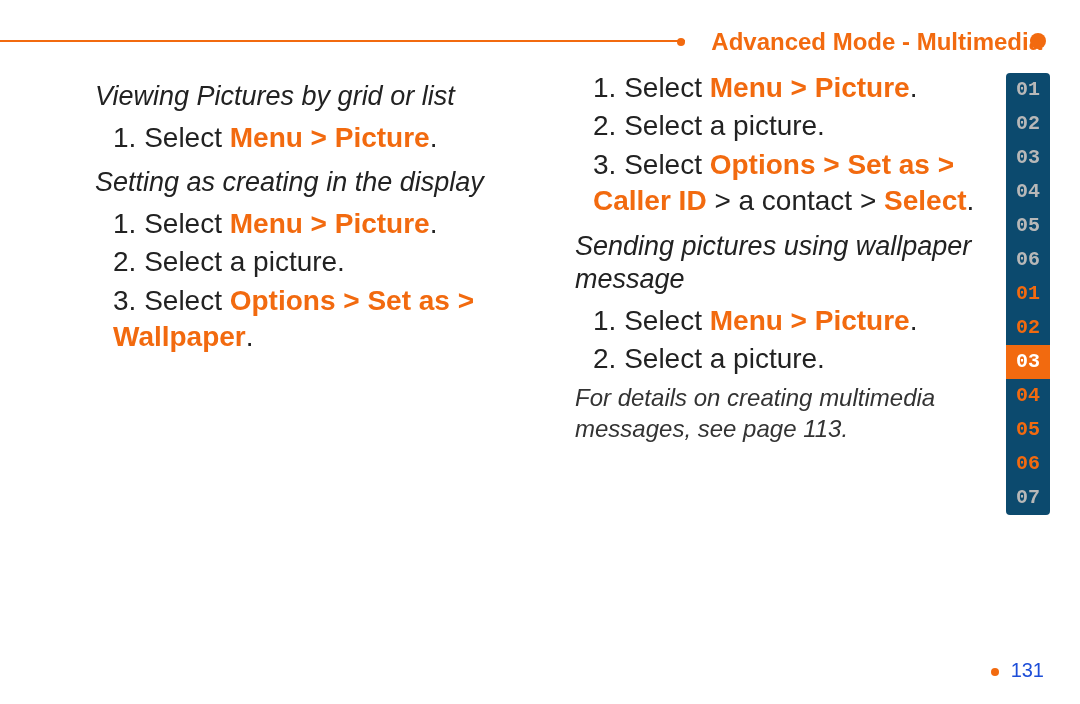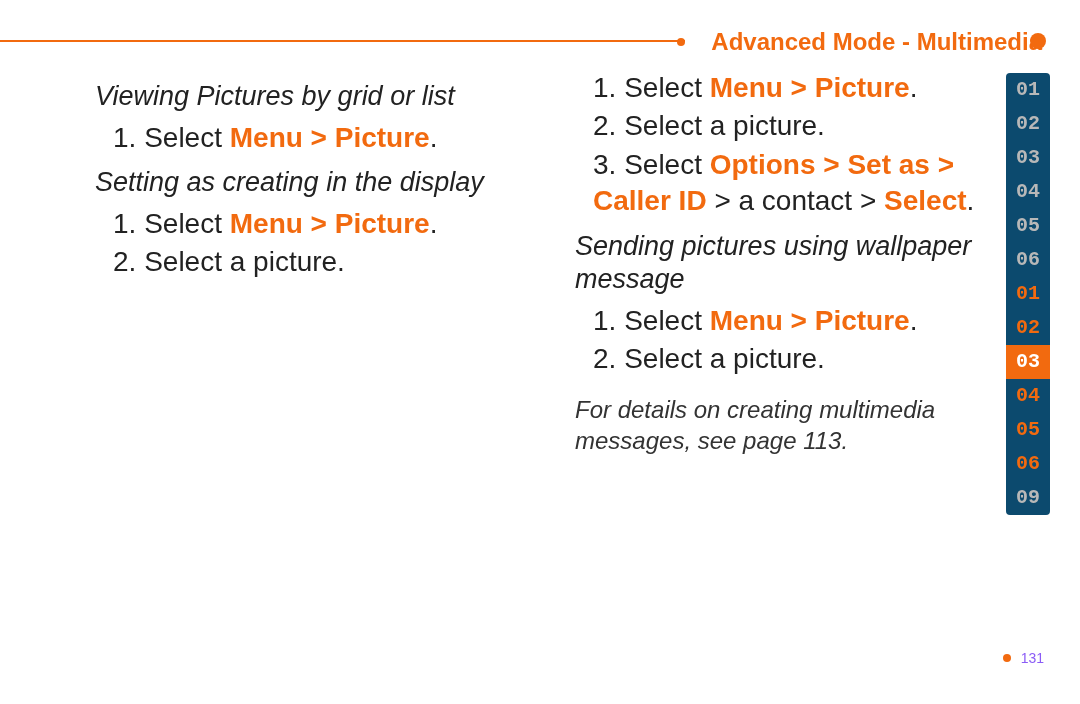--- a/index.html
+++ b/index.html
@@ -74,21 +74,21 @@
     line-height: 1.3;
   }
   ol.steps li { margin-bottom: 2px; }
   .num { display: inline; }
   .hl { color: #f26a0f; font-weight: 700; }
   .note {
     font-style: italic;
     font-size: 24px;
     color: #333;
     line-height: 1.3;
-    margin-top: 16px;
+    margin-top: 4px;
   }
   .side-index {
     position: absolute;
     right: 30px;
     top: 73px;
     width: 44px;
     background: #0c4a6e;
     border-radius: 4px;
     overflow: hidden;
     z-index: 2;
@@ -100,23 +100,23 @@
     font-size: 20px;
     font-weight: 700;
     font-family: "Courier New", monospace;
   }
   .idx.grey { color: #b8b8b8; }
   .idx.orange { color: #f26a0f; }
   .idx.active { background: #f26a0f; color: #fff; }
   .page-num {
     position: absolute;
     right: 36px;
-    bottom: 38px;
-    font-size: 14px;
-    color: #8b5cf6;
+    bottom: 22px;
+    font-size: 20px;
+    color: #1d4ed8;
   }
   .page-num::before {
     content: "";
     display: inline-block;
     width: 8px; height: 8px; border-radius: 50%;
     background: #f26a0f;
     margin-right: 6px;
     vertical-align: 1px;
   }
 </style>
@@ -141,20 +141,23 @@
           <span class="num">1. Select </span><span class="hl">Menu &gt; Picture</span><span>.</span>
         </li>
       </ol>
 
       <h2 class="section">Setting as creating in the display</h2>
       <ol class="steps">
         <li>
           <span class="num">1. Select </span><span class="hl">Menu &gt; Picture</span><span>.</span>
         </li>
         <li>2. Select a picture.</li>
+        <li>
+          <span class="num">3. Select </span><span class="hl">Options &gt; Set as &gt; Wallpaper</span><span>.</span>
+        </li>
       </ol>
     </div>
 
     <div class="col">
       <ol class="steps">
         <li>
           <span class="num">1. Select </span><span class="hl">Menu &gt; Picture</span><span>.</span>
         </li>
         <li>2. Select a picture.</li>
         <li>
@@ -180,20 +183,20 @@
       <div class="idx grey">03</div>
       <div class="idx grey">04</div>
       <div class="idx grey">05</div>
       <div class="idx grey">06</div>
       <div class="idx orange">01</div>
       <div class="idx orange">02</div>
       <div class="idx active">03</div>
       <div class="idx orange">04</div>
       <div class="idx orange">05</div>
       <div class="idx orange">06</div>
-      <div class="idx grey">09</div>
+      <div class="idx grey">07</div>
     </div>
 
   <div class="page-num">
     <span>131</span>
   </div>
 
 </div>
 
 </body></html>

